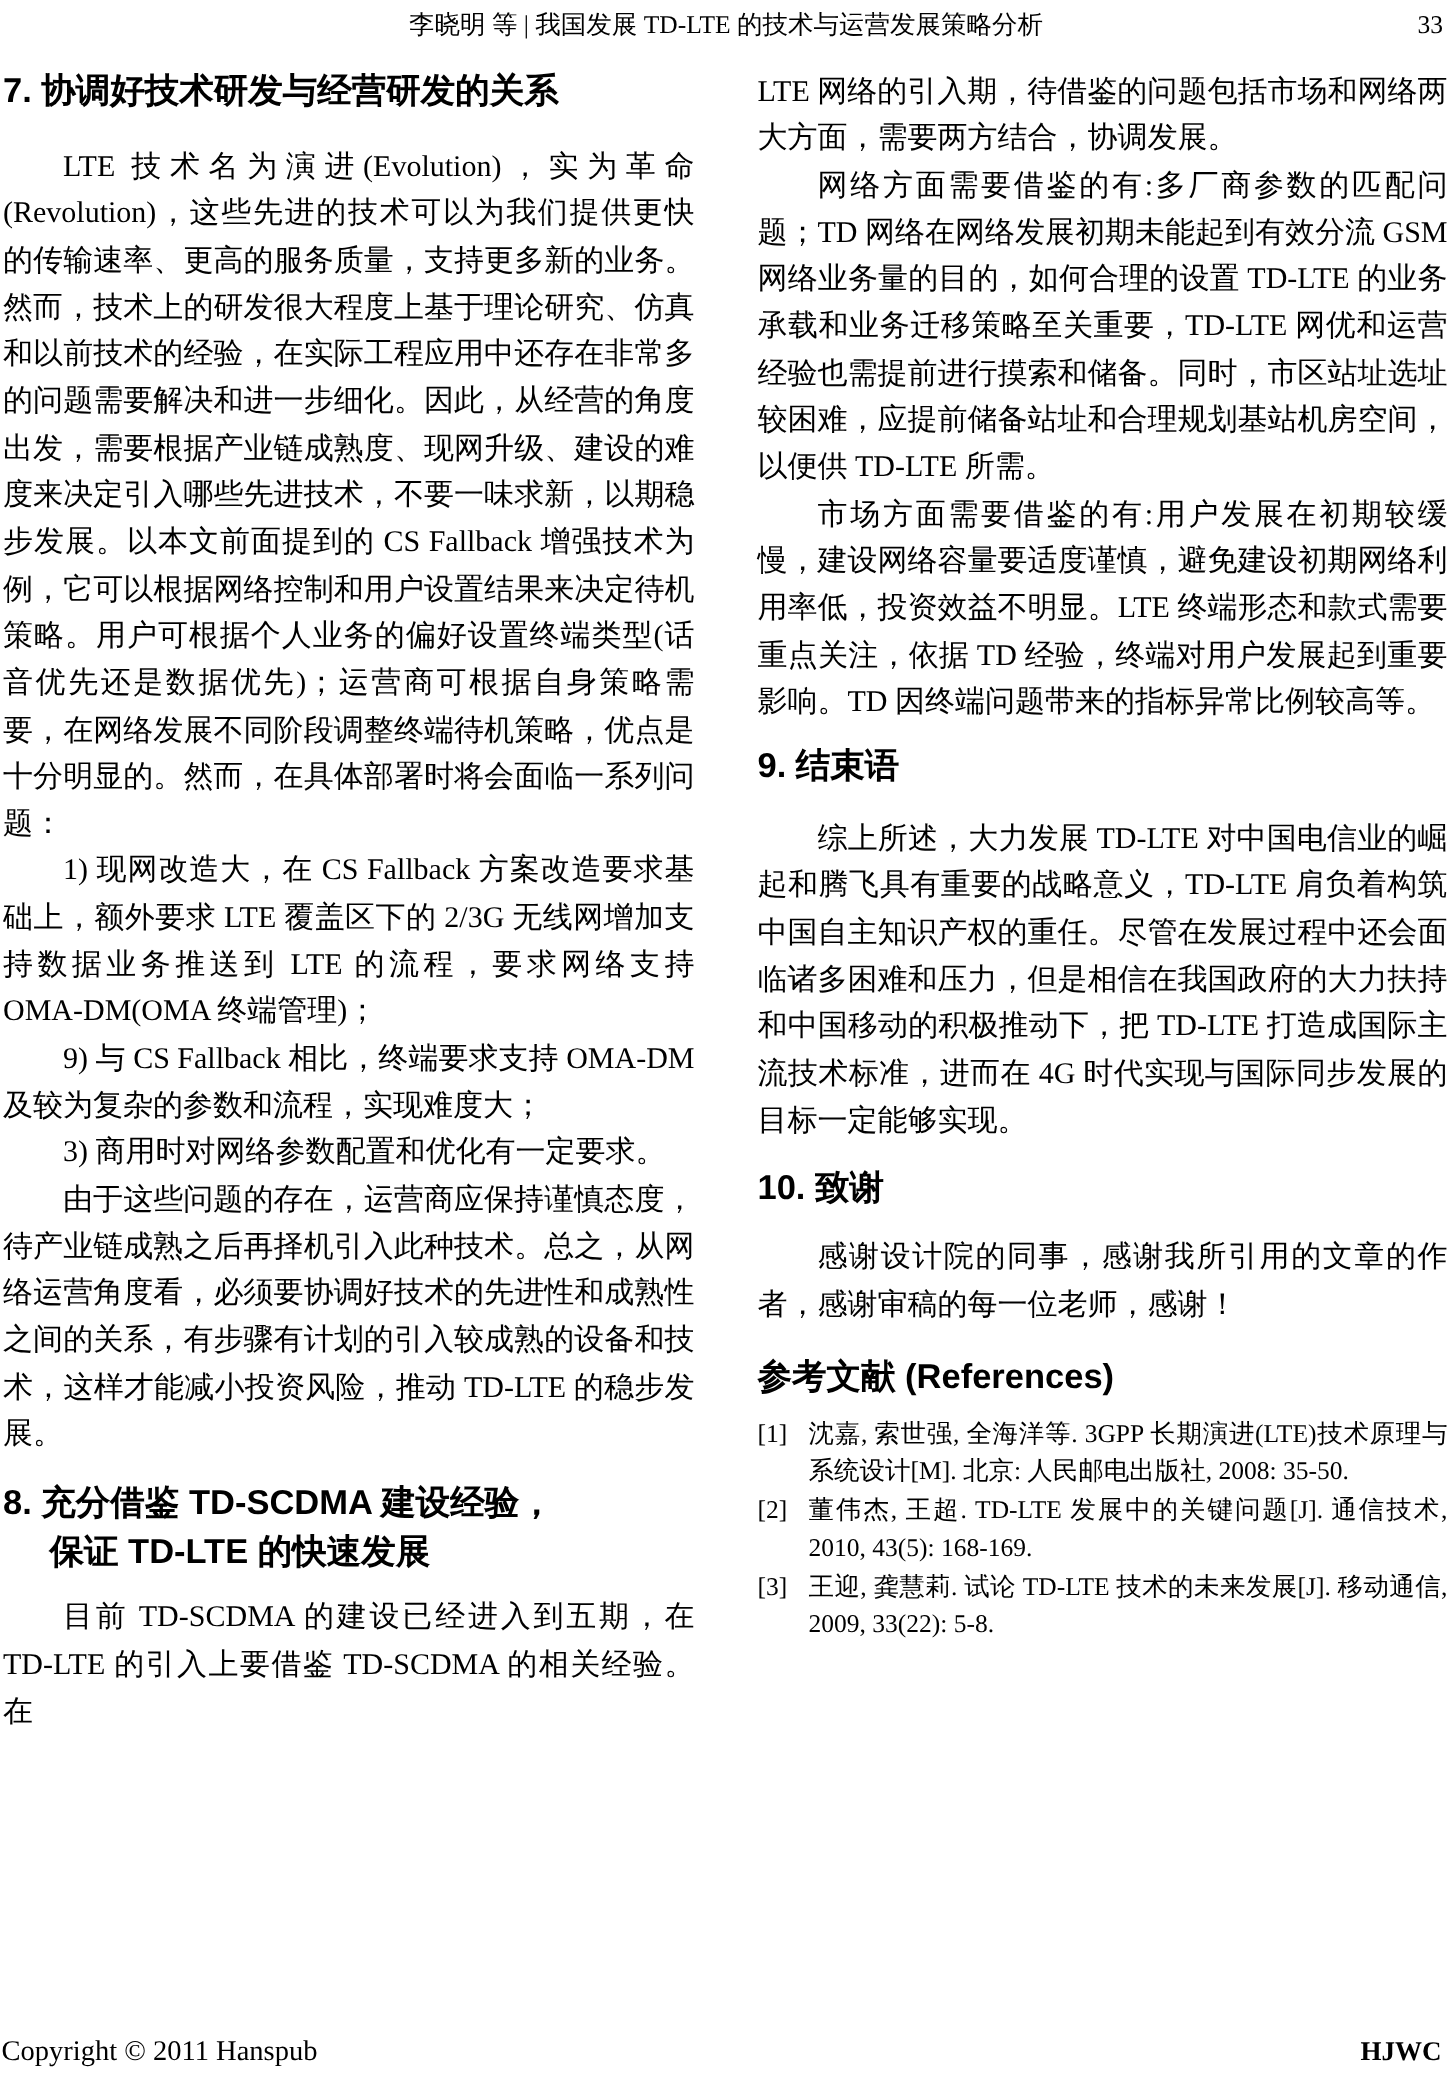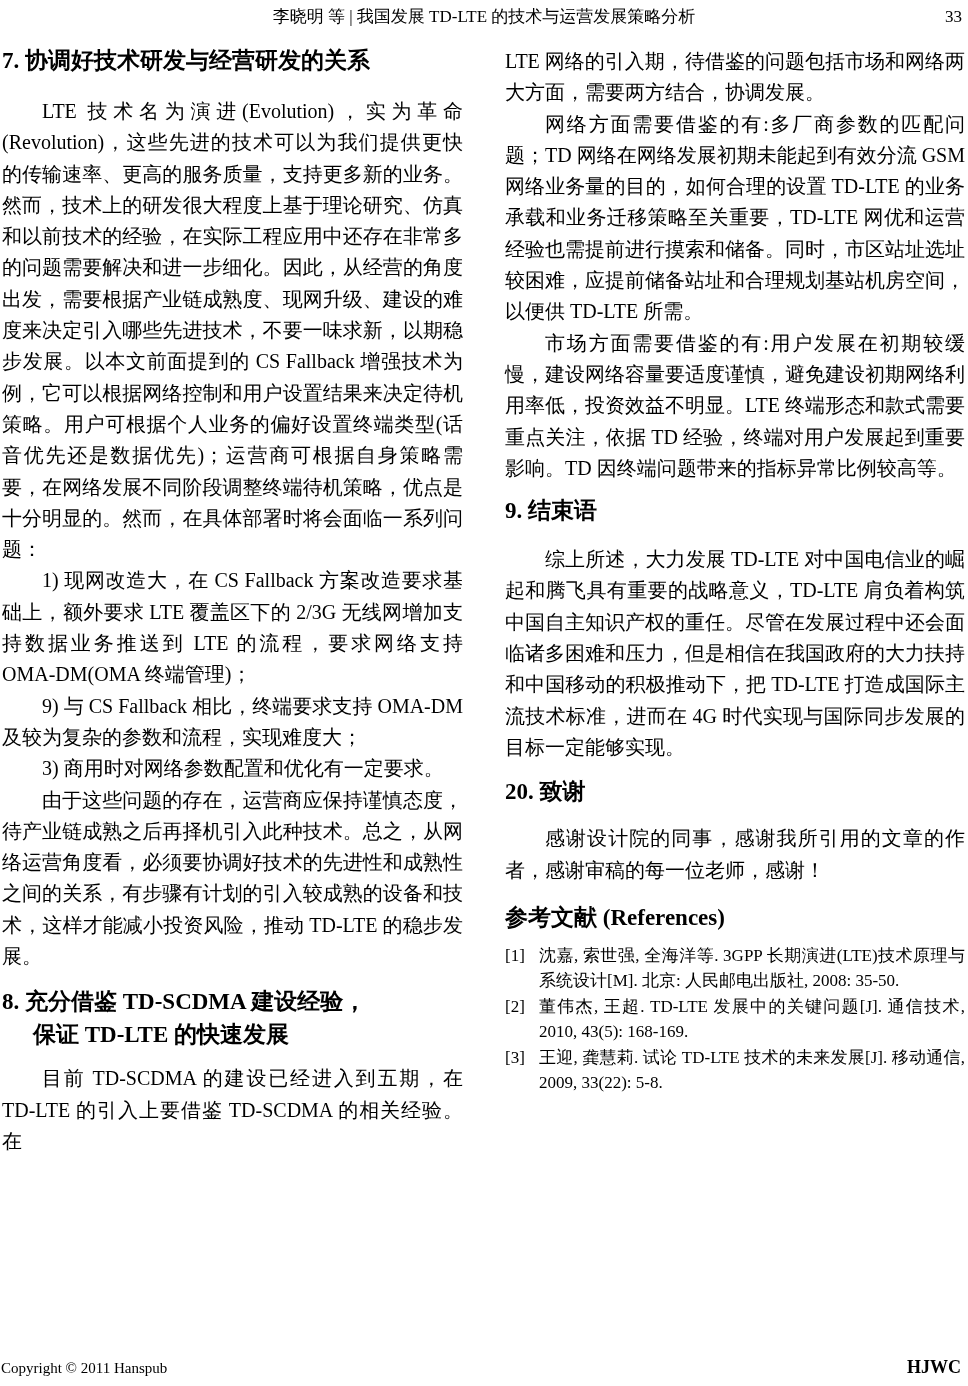--- a/index.html
+++ b/index.html
@@ -24,39 +24,39 @@
     position: absolute; top: 44px;
     font-size: 20px; line-height: 31.3px;
     text-align: justify;
   }
   .col-left  { left: 2px;  width: 461px; }
   .col-right { left: 505px; width: 460px; top: 46px; }
 
   h2 {
     font-size: 23px; line-height: 33px; font-weight: bold;
     margin: 0; text-align: left;
-    font-family: Liberation Serif, serif;
+    font-family: Liberation Sans, sans-serif;
   }
   .h-sec7  { margin: 0 0 19px 0; }
   .h-sec8  { margin: 13px 0 12px 0; }
   .h-sec9  { margin: 10px 0 17px 0; }
   .h-sec10 { margin: 12px 0 15px 0; }
   .h-refs  { margin: 15px 0 9px 0; }
   .h-wrap-line2 { margin-left: 31px; }
 
   p { margin: 0; text-indent: 2em; }
   p.noindent { text-indent: 0; }
 
   .ref-item { display: flex; font-size: 17px; line-height: 25.5px; text-align: justify; }
   .ref-label { flex: 0 0 34px; width: 34px; }
   .ref-text  { flex: 1; }
 
   .footer-copyright {
     position: absolute; left: 1px; top: 1357px;
-    font-size: 15px; line-height: 22px;
+    font-size: 19px; line-height: 22px;
   }
   .footer-brand {
     position: absolute; right: 7px; top: 1356px;
     font-size: 18px; line-height: 22px; font-weight: bold;
   }
 </style>
 </head>
 <body>
 
 <div class="page">
@@ -80,21 +80,21 @@
   </div>
 
   <div class="col col-right">
     <p class="noindent">LTE 网络的引入期，待借鉴的问题包括市场和网络两大方面，需要两方结合，协调发展。</p>
     <p>网络方面需要借鉴的有:多厂商参数的匹配问题；TD 网络在网络发展初期未能起到有效分流 GSM 网络业务量的目的，如何合理的设置 TD-LTE 的业务承载和业务迁移策略至关重要，TD-LTE 网优和运营经验也需提前进行摸索和储备。同时，市区站址选址较困难，应提前储备站址和合理规划基站机房空间，以便供 TD-LTE 所需。</p>
     <p>市场方面需要借鉴的有:用户发展在初期较缓慢，建设网络容量要适度谨慎，避免建设初期网络利用率低，投资效益不明显。LTE 终端形态和款式需要重点关注，依据 TD 经验，终端对用户发展起到重要影响。TD 因终端问题带来的指标异常比例较高等。</p>
 
     <h2 class="h-sec9">9. 结束语</h2>
     <p>综上所述，大力发展 TD-LTE 对中国电信业的崛起和腾飞具有重要的战略意义，TD-LTE 肩负着构筑中国自主知识产权的重任。尽管在发展过程中还会面临诸多困难和压力，但是相信在我国政府的大力扶持和中国移动的积极推动下，把 TD-LTE 打造成国际主流技术标准，进而在 4G 时代实现与国际同步发展的目标一定能够实现。</p>
 
-    <h2 class="h-sec10">20. 致谢</h2>
+    <h2 class="h-sec10">10. 致谢</h2>
     <p>感谢设计院的同事，感谢我所引用的文章的作者，感谢审稿的每一位老师，感谢！</p>
 
     <h2 class="h-refs">参考文献 (References)</h2>
 
     <div class="ref-item">
       <div class="ref-label">[1]</div>
       <div class="ref-text">沈嘉, 索世强, 全海洋等. 3GPP 长期演进(LTE)技术原理与系统设计[M]. 北京: 人民邮电出版社, 2008: 35-50.</div>
     </div>
     <div class="ref-item">
       <div class="ref-label">[2]</div>

